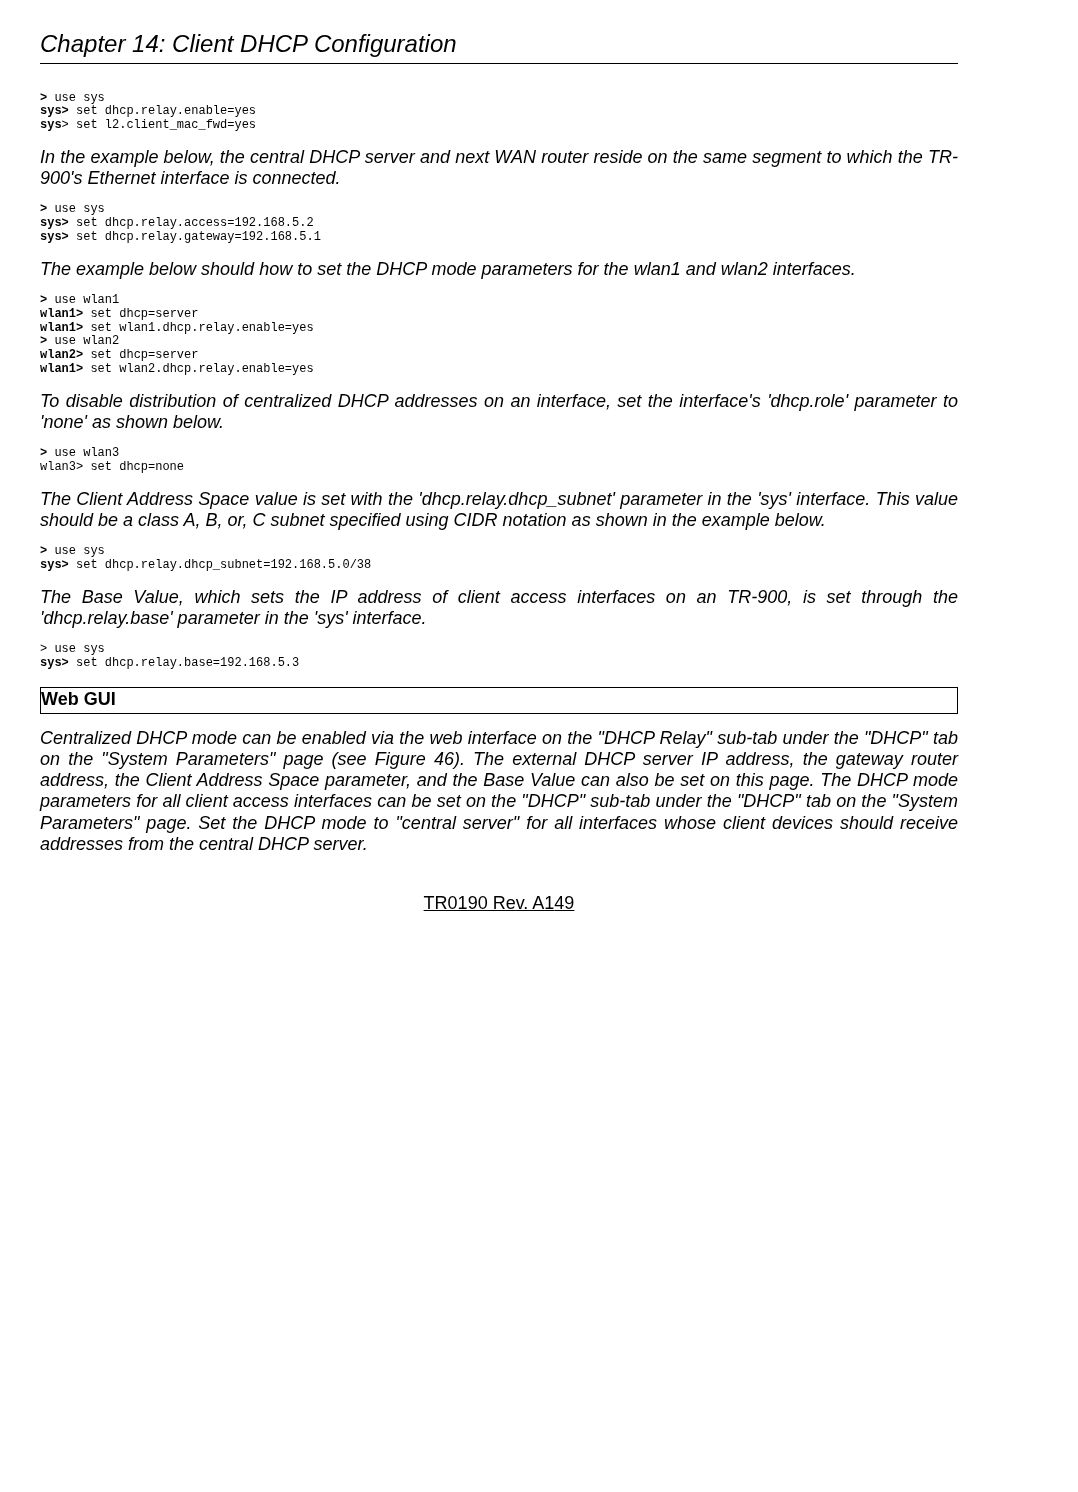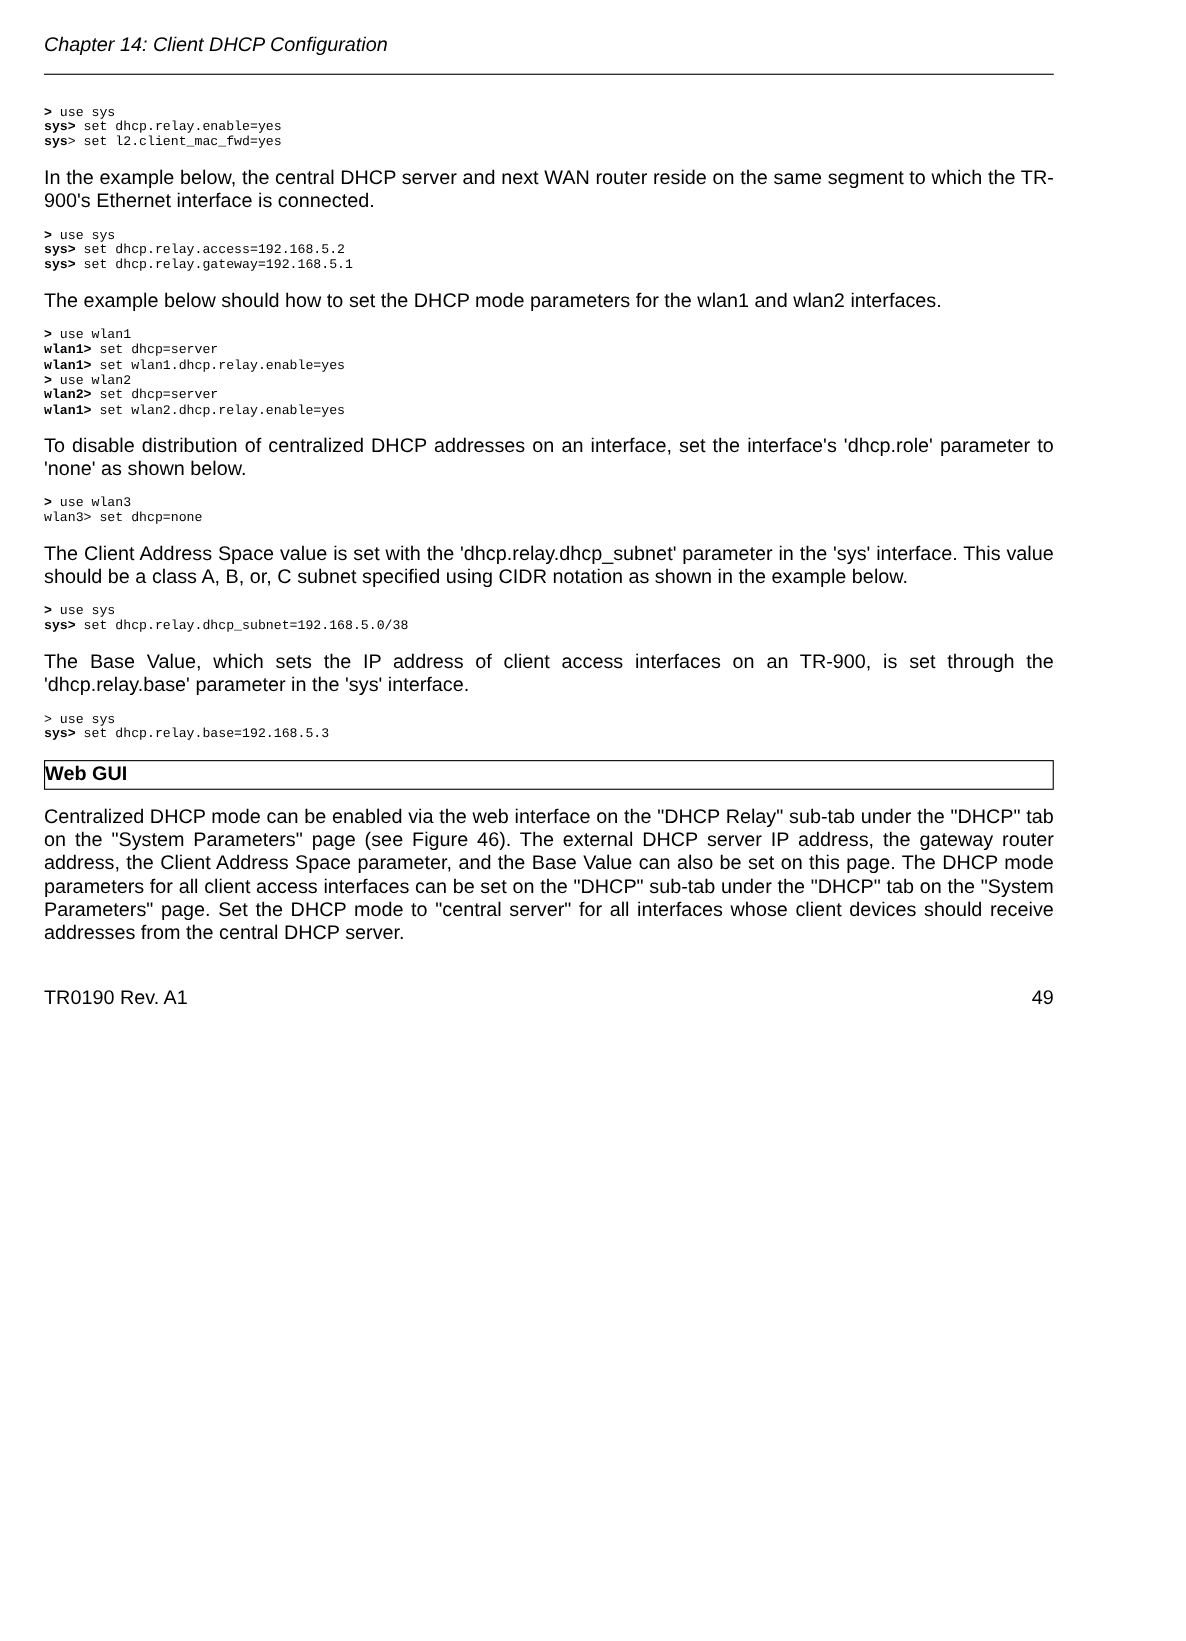--- a/index.html
+++ b/index.html
@@ -7,53 +7,55 @@
     font-size: 18px;
     line-height: 1.15;
     margin: 0;
     padding: 30px 40px 20px 40px;
     width: 998px;
     box-sizing: border-box;
     color: #000;
   }
   .header {
     font-style: italic;
-    font-size: 18px;
-    margin-bottom: 16px;
+    font-size: 24px;
+    margin-bottom: 5px;
   }
   hr.rule {
     border: none;
     border-top: 1.5px solid #000;
     margin: 0 0 28px 0;
   }
   .code {
     font-family: "Courier New", Courier, monospace;
     font-size: 12px;
     white-space: pre;
     margin: 6px 0 14px 0;
     line-height: 1.15;
   }
   .code .b { font-weight: bold; }
   .para {
     text-align: justify;
     margin: 3px 0 14px 0;
     line-height: 1.18;
+    font-style: italic;
   }
   .box-title {
     border: 1.5px solid #000;
     font-weight: bold;
     font-size: 18px;
     padding: 1px 0 3px 0;
     margin: 16px 0 14px 0;
   }
   .footer {
     display: flex;
-    justify-content: space-between;
+    justify-content: center;
     font-size: 18px;
     margin-top: 38px;
+    text-decoration: underline;
   }
 </style>
 </head>
 <body>
 
 <div class="header">Chapter 14: Client DHCP Configuration</div>
 <hr class="rule">
 
 <div class="code"><span class="b">&gt;</span><span> use sys</span>
 <span class="b">sys&gt;</span><span> set dhcp.relay.enable=yes</span>

